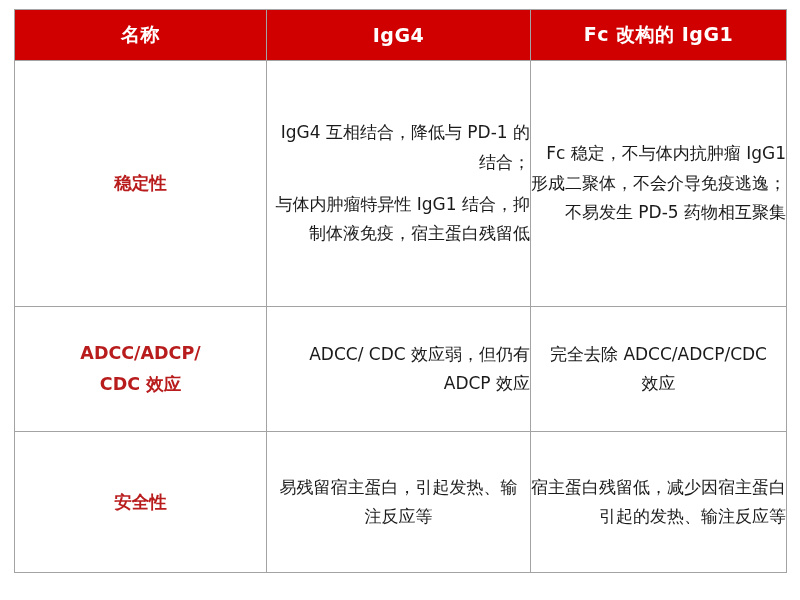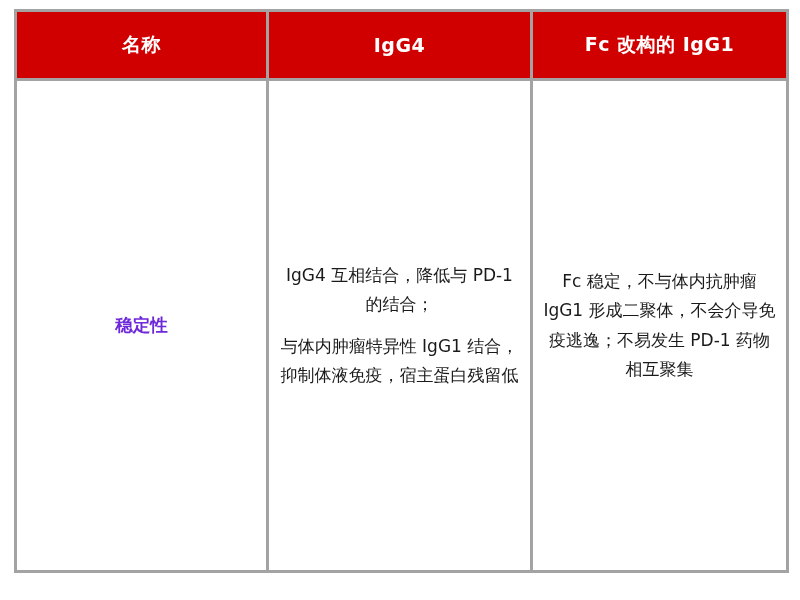--- a/index.html
+++ b/index.html
@@ -30,23 +30,23 @@
   table.comparison {
     width: 772px;
     height: 564px;
     border-collapse: collapse;
     table-layout: fixed;
     background: #ffffff;
   }
 
   table.comparison td,
   table.comparison th {
-    border: 3px solid #a3a3a3;
+    border: 1px solid #a3a3a3;
     vertical-align: middle;
-    padding: 8px;
+    padding: 0;
   }
 
   
   thead th {
     background: #d10000;
     color: #ffffff;
     font-weight: bold;
     font-size: 19px;
     text-align: center;
     height: 50px;
@@ -56,32 +56,32 @@
   
   col.c1 { width: 252px; }
   col.c2 { width: 264px; }
   col.c3 { width: 256px; }
 
   
   td.label-cell {
     text-align: center;
     font-weight: bold;
     font-size: 17.5px;
-    color: #6d28d9;
+    color: #b91c1c;
     line-height: 1.75;
     padding: 4px 8px;
   }
 
   
   td.body-cell {
     font-size: 17px;
     color: #1a1a1a;
     line-height: 1.72;
     padding: 6px 10px 6px 12px;
-    text-align: center;
+    text-align: right;
   }
 
   td.body-cell.centered {
     text-align: center;
     padding-left: 8px;
     padding-right: 8px;
   }
 
   td.body-cell p {
     margin: 0 0 13px 0;
@@ -122,23 +122,46 @@
 
         <tr class="row-stability">
           <td class="label-cell">
             <span class="label-line">稳定性</span>
           </td>
           <td class="body-cell">
             <p>IgG4 互相结合，降低与 PD-1 的结合；</p>
             <p>与体内肿瘤特异性 IgG1 结合，抑制体液免疫，宿主蛋白残留低</p>
           </td>
           <td class="body-cell">
-            <p>Fc 稳定，不与体内抗肿瘤 IgG1 形成二聚体，不会介导免疫逃逸；不易发生 PD-1 药物相互聚集</p>
+            <p>Fc 稳定，不与体内抗肿瘤 IgG1 形成二聚体，不会介导免疫逃逸；不易发生 PD-5 药物相互聚集</p>
+          </td>
+        </tr>
+
+        <tr class="row-adcc">
+          <td class="label-cell">
+            <span class="label-line">ADCC/ADCP/</span>
+            <span class="label-line">CDC 效应</span>
+          </td>
+          <td class="body-cell">
+            <p>ADCC/ CDC 效应弱，但仍有 ADCP 效应</p>
+          </td>
+          <td class="body-cell centered">
+            <p>完全去除 ADCC/ADCP/CDC 效应</p>
           </td>
         </tr>
 
 
-
+        <tr class="row-safety">
+          <td class="label-cell">
+            <span class="label-line">安全性</span>
+          </td>
+          <td class="body-cell centered">
+            <p>易残留宿主蛋白，引起发热、输注反应等</p>
+          </td>
+          <td class="body-cell">
+            <p>宿主蛋白残留低，减少因宿主蛋白引起的发热、输注反应等</p>
+          </td>
+        </tr>
 
       </tbody>
     </table>
   </div>
 </div>
 
 </body></html>

